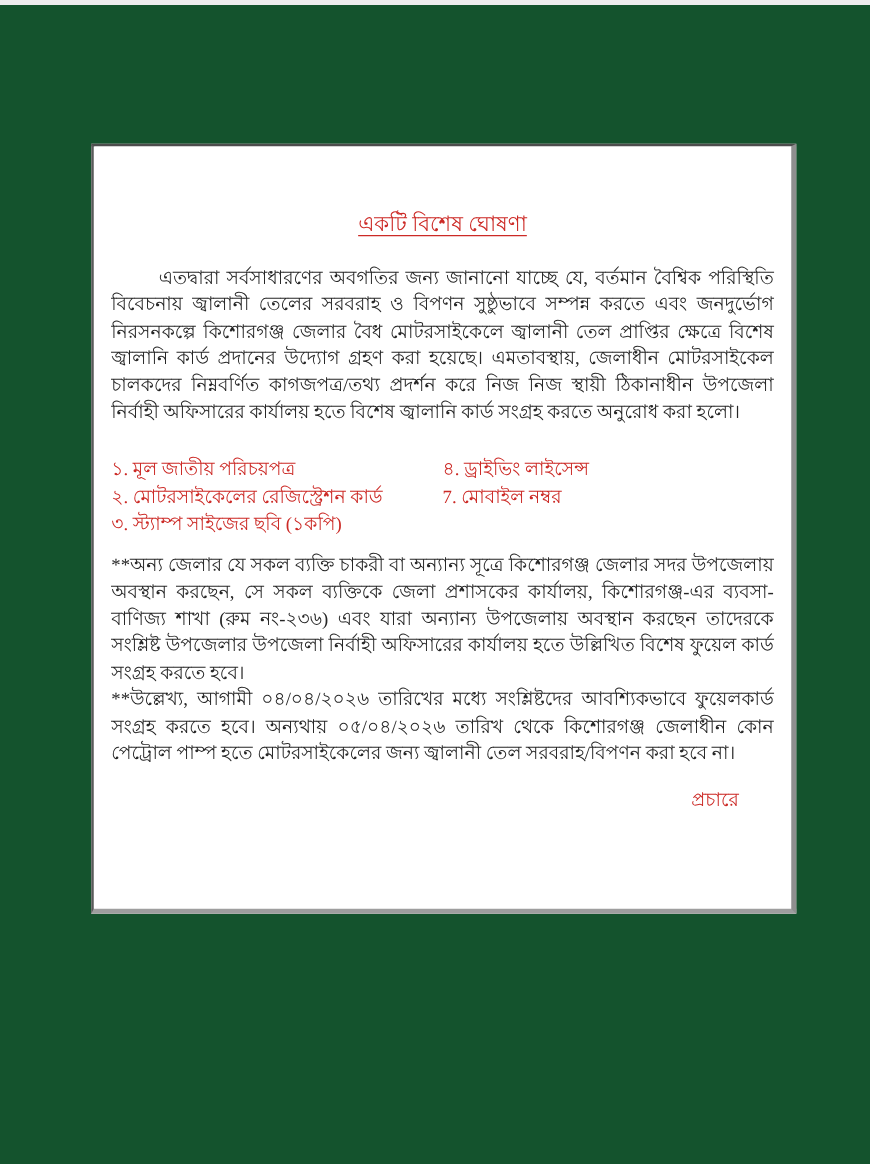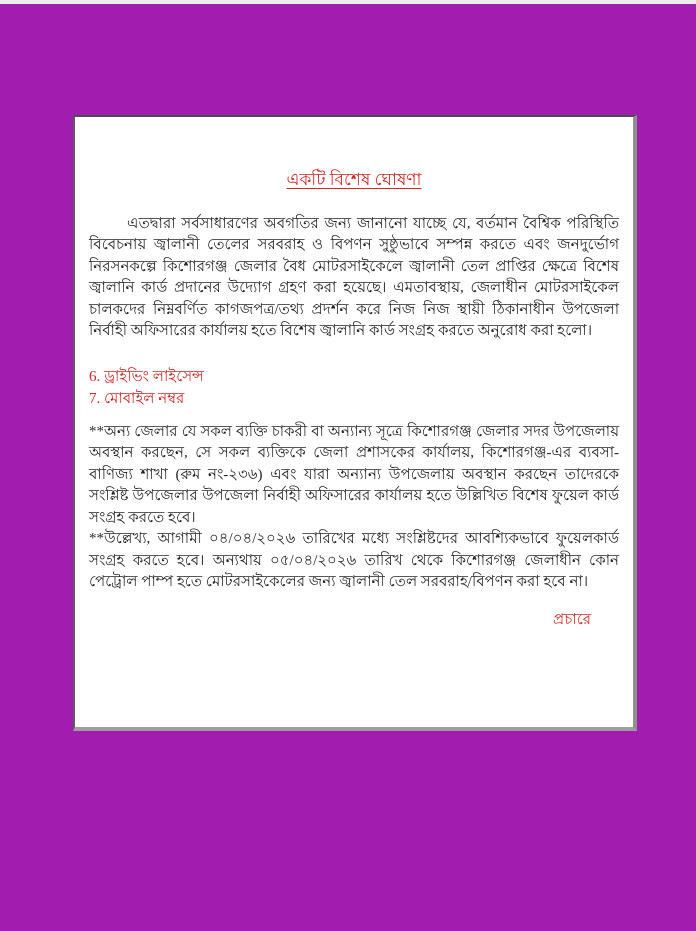--- a/index.html
+++ b/index.html
@@ -1,21 +1,21 @@
 <!DOCTYPE html>
 <html style="--accent-red: #cc2a26; --text-black: #262626;"><head>
 <meta charset="utf-8">
 <style>
   * { margin: 0; padding: 0; box-sizing: border-box; }
   html, body { background: #ffffff; }
   .canvas {
     position: relative;
     width: 696px;
     height: 931px;
-    background: #a21caf;
+    background: #14532d;
     font-family: "Liberation Serif", "DejaVu Serif", serif;
     overflow: hidden;
   }
   .top-scan-strip {
     position: absolute;
     left: 0; top: 0;
     width: 100%;
     height: 4px;
     background: #ededed;
   }
@@ -78,22 +78,27 @@
 <div class="canvas">
   <div class="top-scan-strip"></div>
 
   <div class="doc-frame">
 
     <h1 class="doc-title">একটি বিশেষ ঘোষণা</h1>
 
     <p class="para indent-first">এতদ্বারা সর্বসাধারণের অবগতির জন্য জানানো যাচ্ছে যে, বর্তমান বৈশ্বিক পরিস্থিতি বিবেচনায় জ্বালানী তেলের সরবরাহ ও বিপণন সুষ্ঠুভাবে সম্পন্ন করতে এবং জনদুর্ভোগ নিরসনকল্পে কিশোরগঞ্জ জেলার বৈধ মোটরসাইকেলে জ্বালানী তেল প্রাপ্তির ক্ষেত্রে বিশেষ জ্বালানি কার্ড প্রদানের উদ্যোগ গ্রহণ করা হয়েছে। এমতাবস্থায়, জেলাধীন মোটরসাইকেল চালকদের নিম্নবর্ণিত কাগজপত্র/তথ্য প্রদর্শন করে নিজ নিজ স্থায়ী ঠিকানাধীন উপজেলা নির্বাহী অফিসারের কার্যালয় হতে বিশেষ জ্বালানি কার্ড সংগ্রহ করতে অনুরোধ করা হলো।</p>
 
     <div class="req-list">
+      <div class="req-col left">
+        <div class="req-item">১. মূল জাতীয় পরিচয়পত্র</div>
+        <div class="req-item">২. মোটরসাইকেলের রেজিস্ট্রেশন কার্ড</div>
+        <div class="req-item">৩. স্ট্যাম্প সাইজের ছবি (১কপি)</div>
+      </div>
       <div class="req-col right">
-        <div class="req-item">6. ড্রাইভিং লাইসেন্স</div>
+        <div class="req-item">৪. ড্রাইভিং লাইসেন্স</div>
         <div class="req-item">7. মোবাইল নম্বর</div>
       </div>
     </div>
 
     <p class="note-other">**অন্য জেলার যে সকল ব্যক্তি চাকরী বা অন্যান্য সূত্রে কিশোরগঞ্জ জেলার সদর উপজেলায় অবস্থান করছেন, সে সকল ব্যক্তিকে জেলা প্রশাসকের কার্যালয়, কিশোরগঞ্জ-এর ব্যবসা-বাণিজ্য শাখা (রুম নং-২৩৬) এবং যারা অন্যান্য উপজেলায় অবস্থান করছেন তাদেরকে সংশ্লিষ্ট উপজেলার উপজেলা নির্বাহী অফিসারের কার্যালয় হতে উল্লিখিত বিশেষ ফুয়েল কার্ড সংগ্রহ করতে হবে।</p>
 
     <p class="note-deadline">**উল্লেখ্য, আগামী ০৪/০৪/২০২৬ তারিখের মধ্যে সংশ্লিষ্টদের আবশ্যিকভাবে ফুয়েলকার্ড সংগ্রহ করতে হবে। অন্যথায় ০৫/০৪/২০২৬ তারিখ থেকে কিশোরগঞ্জ জেলাধীন কোন পেট্রোল পাম্প হতে মোটরসাইকেলের জন্য জ্বালানী তেল সরবরাহ/বিপণন করা হবে না।</p>
 
 
     <div class="signature-block">

